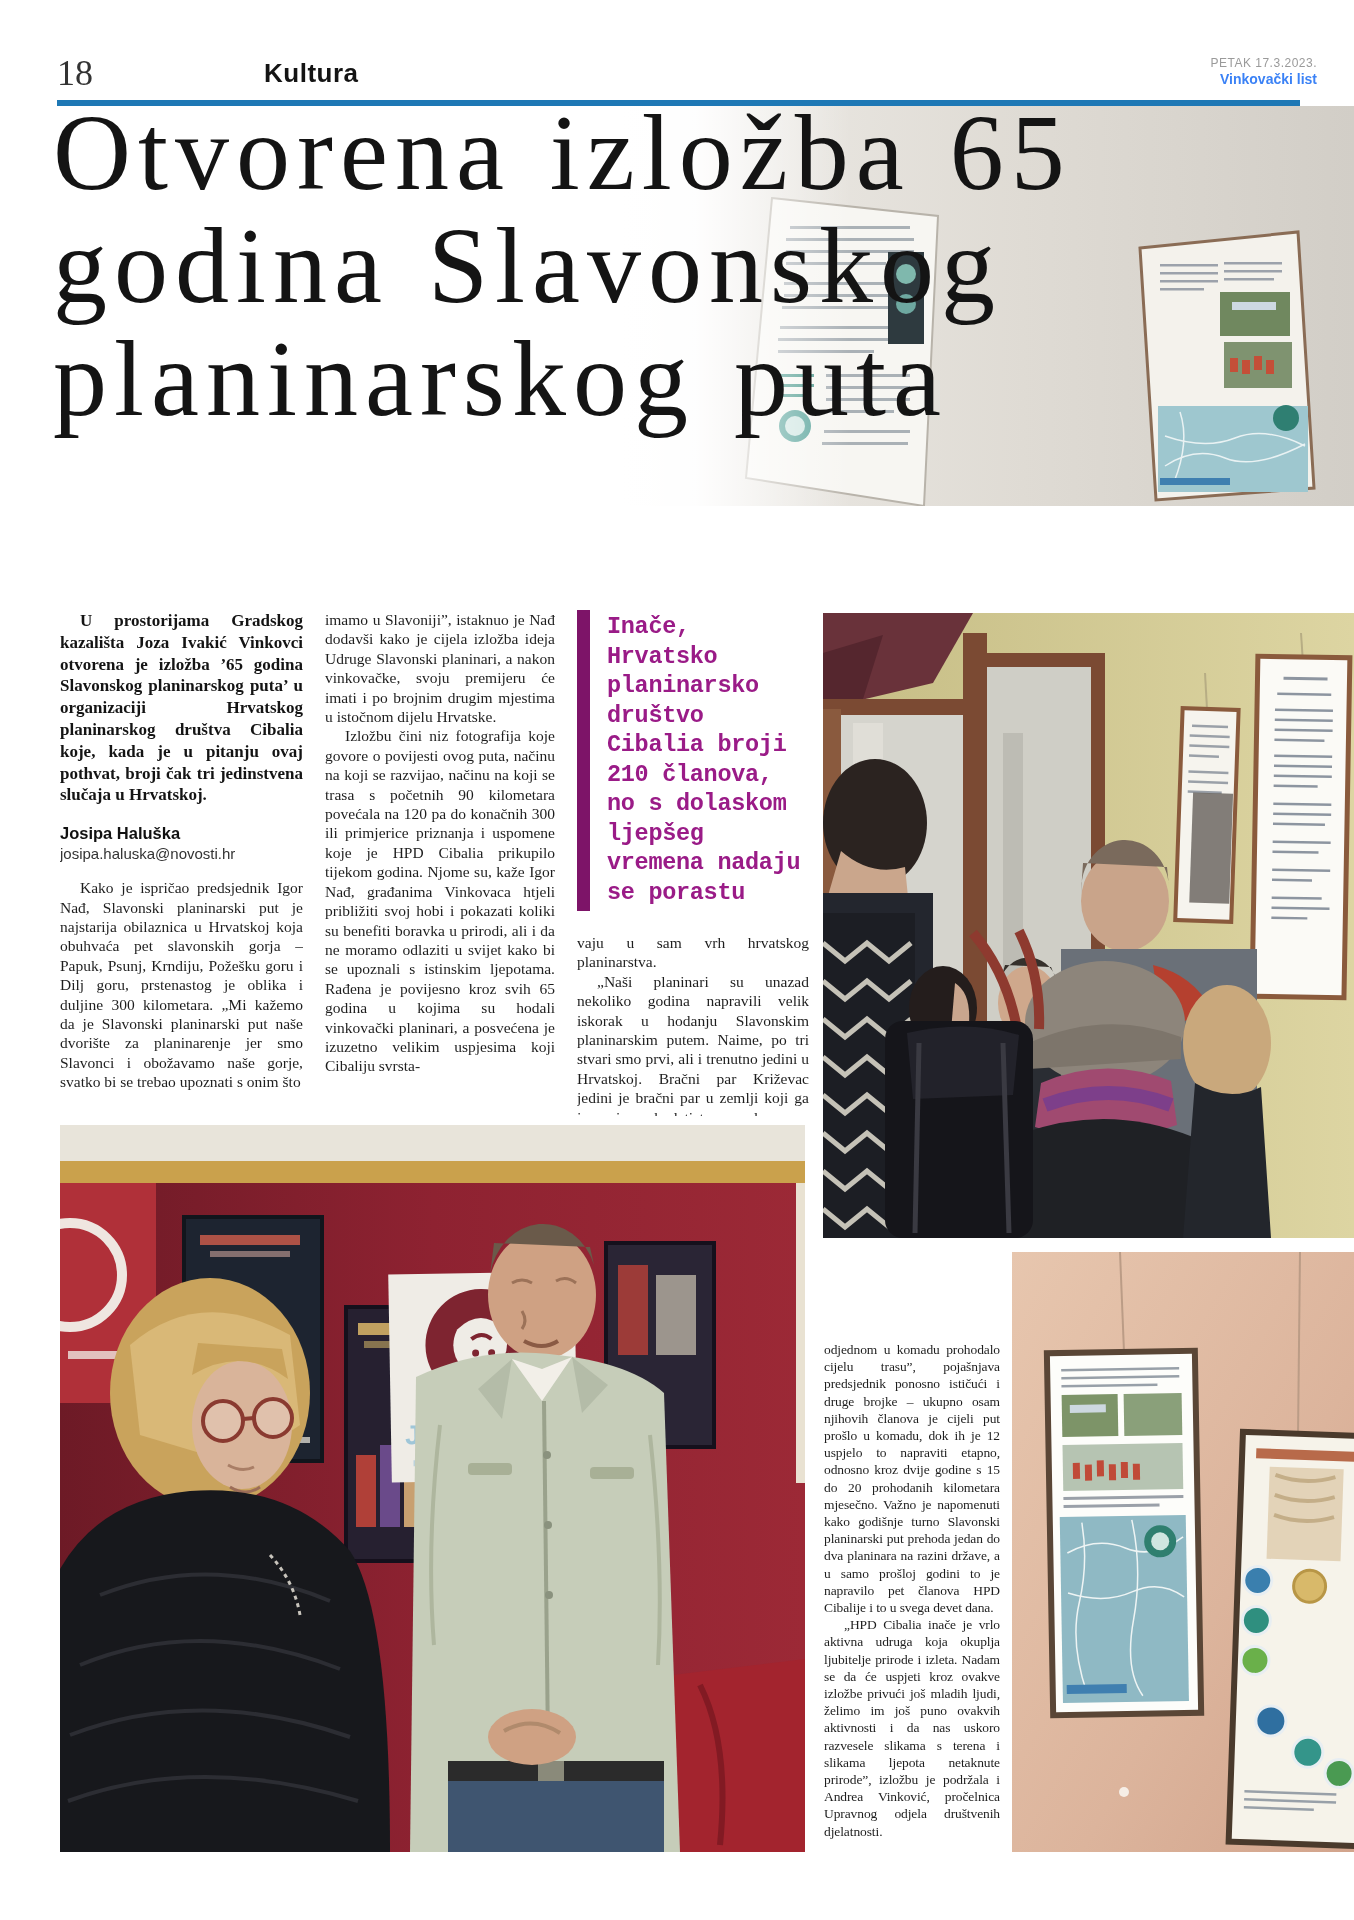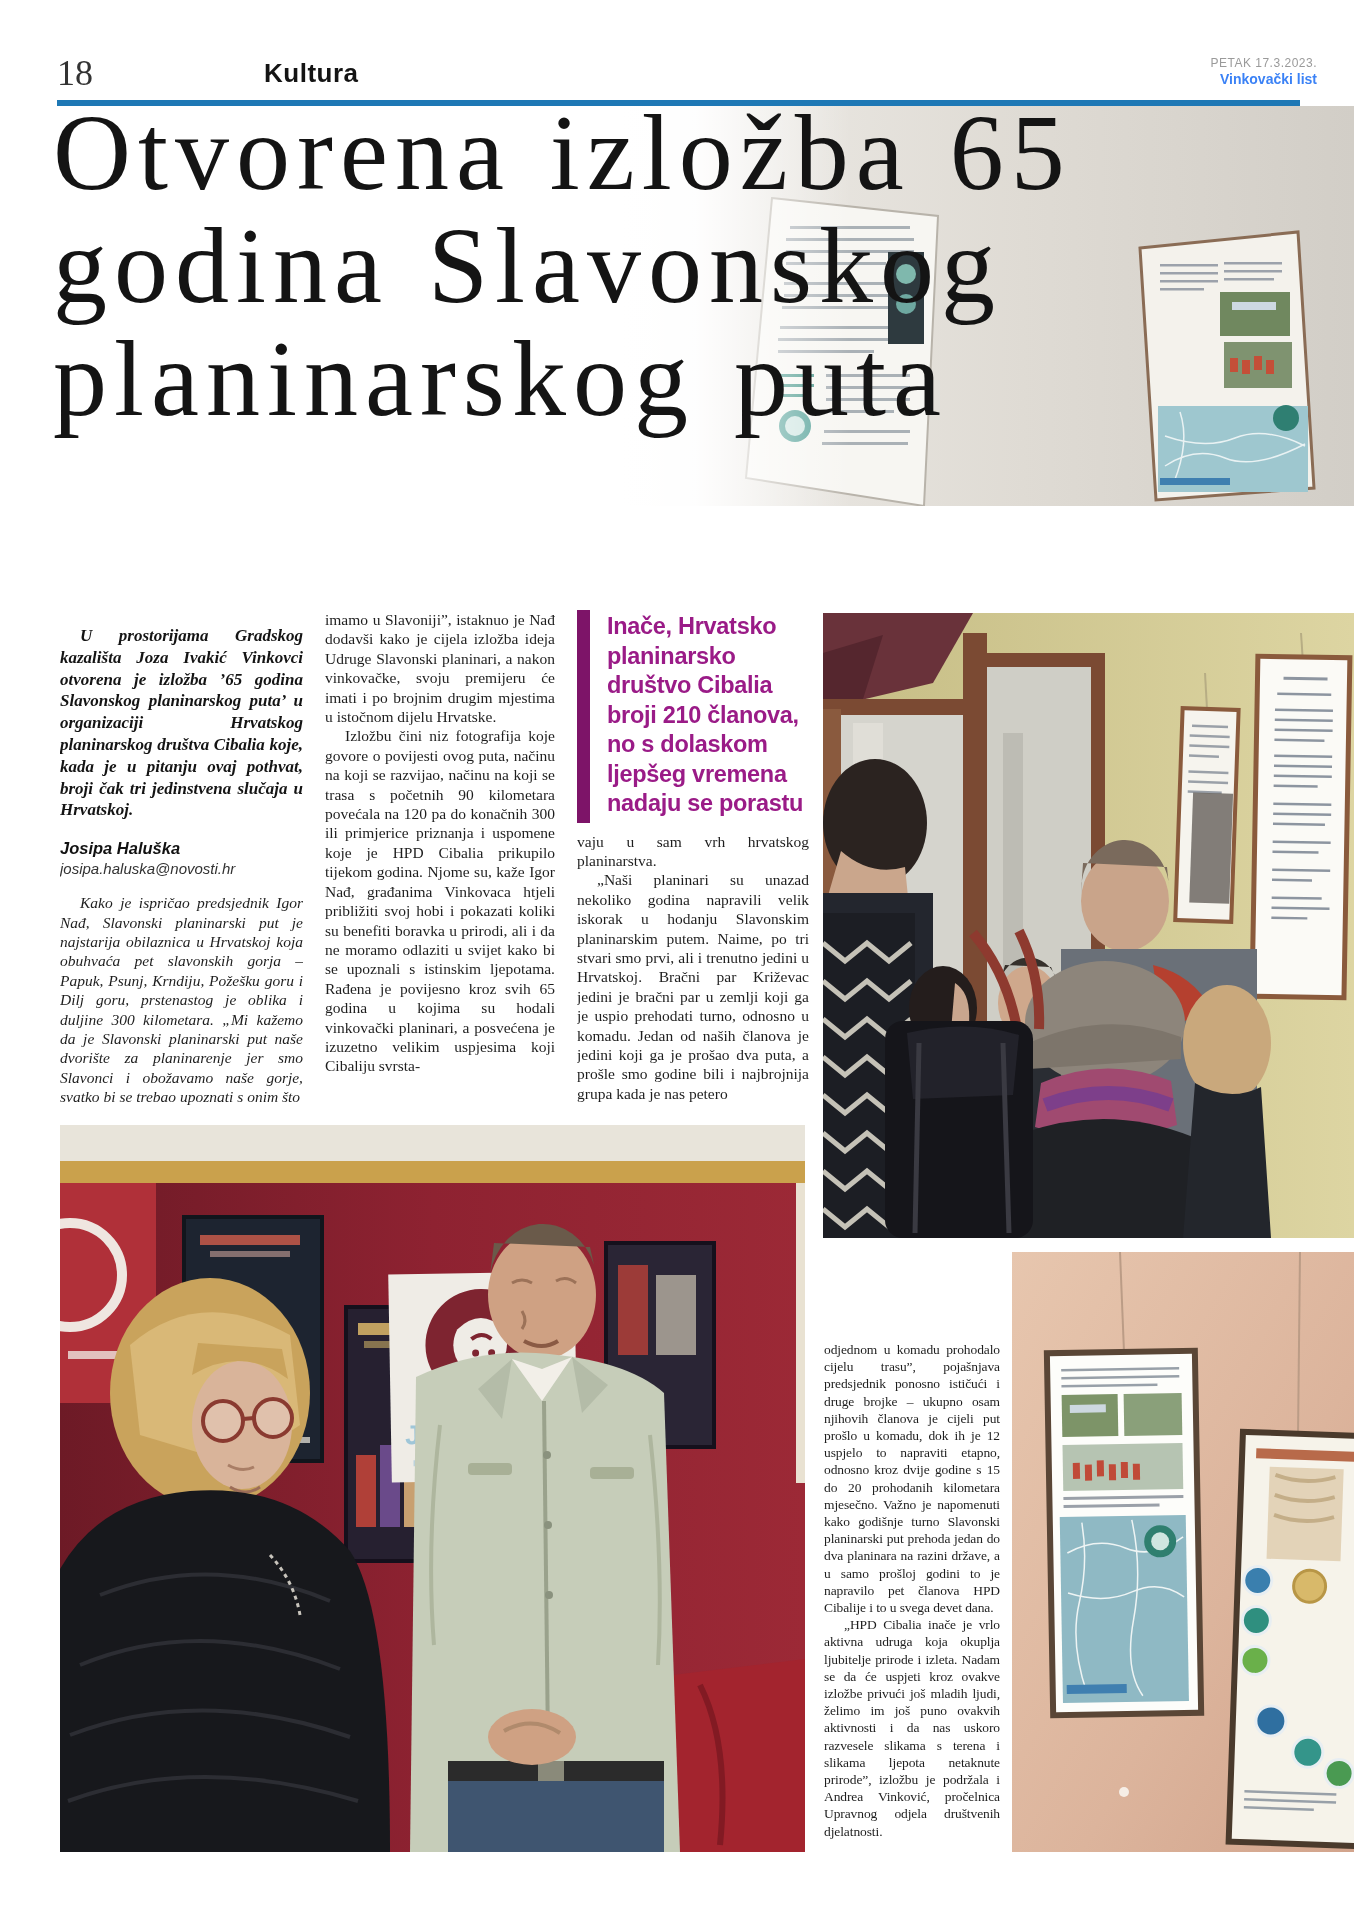--- a/index.html
+++ b/index.html
@@ -21,27 +21,27 @@
         font-size:26.5px;line-height:33px;color:#333;letter-spacing:-.3px;z-index:6;}
   
   .col{overflow:hidden;text-align:justify;font-size:15.5px;line-height:19.4px;}
   .col p{margin:0;}
   .col p.sp{margin-top:0px;}
   .ind{text-indent:20px;}
   .intro{font-weight:700;font-size:17px;line-height:21.8px;color:#141414;}
   .byline{margin:16px 0 14px 0;font-family:"Liberation Sans",sans-serif;text-align:left;}
   .byline .bn{font-size:16.5px;font-weight:700;color:#111;line-height:22px;}
   .byline .be{font-size:15px;color:#333;line-height:20px;}
-  .c1{left:60px;top:625px;width:243px;height:506px;font-style:italic;}
+  .c1{left:60px;top:610px;width:243px;height:506px;}
   .c2{left:325px;top:610px;width:230px;height:506px;}
   .c3{left:577px;top:610px;width:232px;height:506px;}
   .c4{left:824px;top:1341px;width:176px;height:512px;font-size:13.5px;line-height:17.2px;letter-spacing:-.1px;}
   
-  .pq{border-left:13px solid #7d1468;padding:2px 0 4px 17px;margin-bottom:9px;
-      font-family:Liberation Sans, sans-serif;font-weight:700;font-size:23.5px;
+  .pq{border-left:13px solid #7d1468;padding:2px 0 4px 17px;margin-bottom:22px;
+      font-family:Liberation Mono, monospace;font-weight:700;font-size:23.5px;
       line-height:29.5px;color:#9a1b87;text-align:left;letter-spacing:-.3px;}
   
   .photo{overflow:hidden;}
   svg{display:block;}
 </style>
 </head>
 <body>
 
 <div id="page">
 

